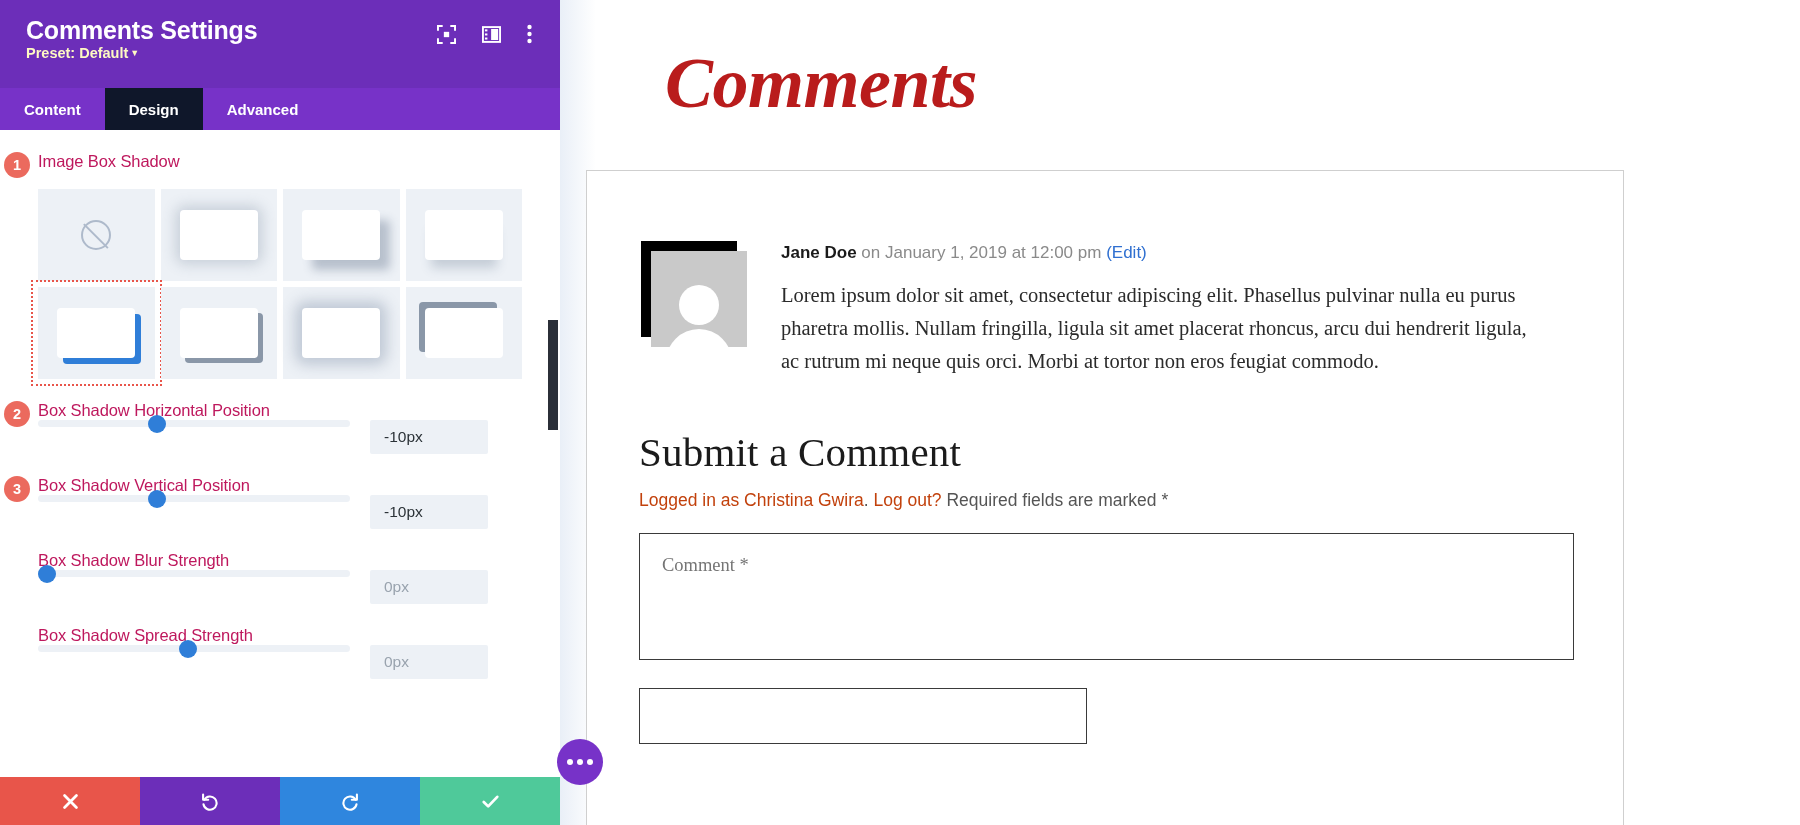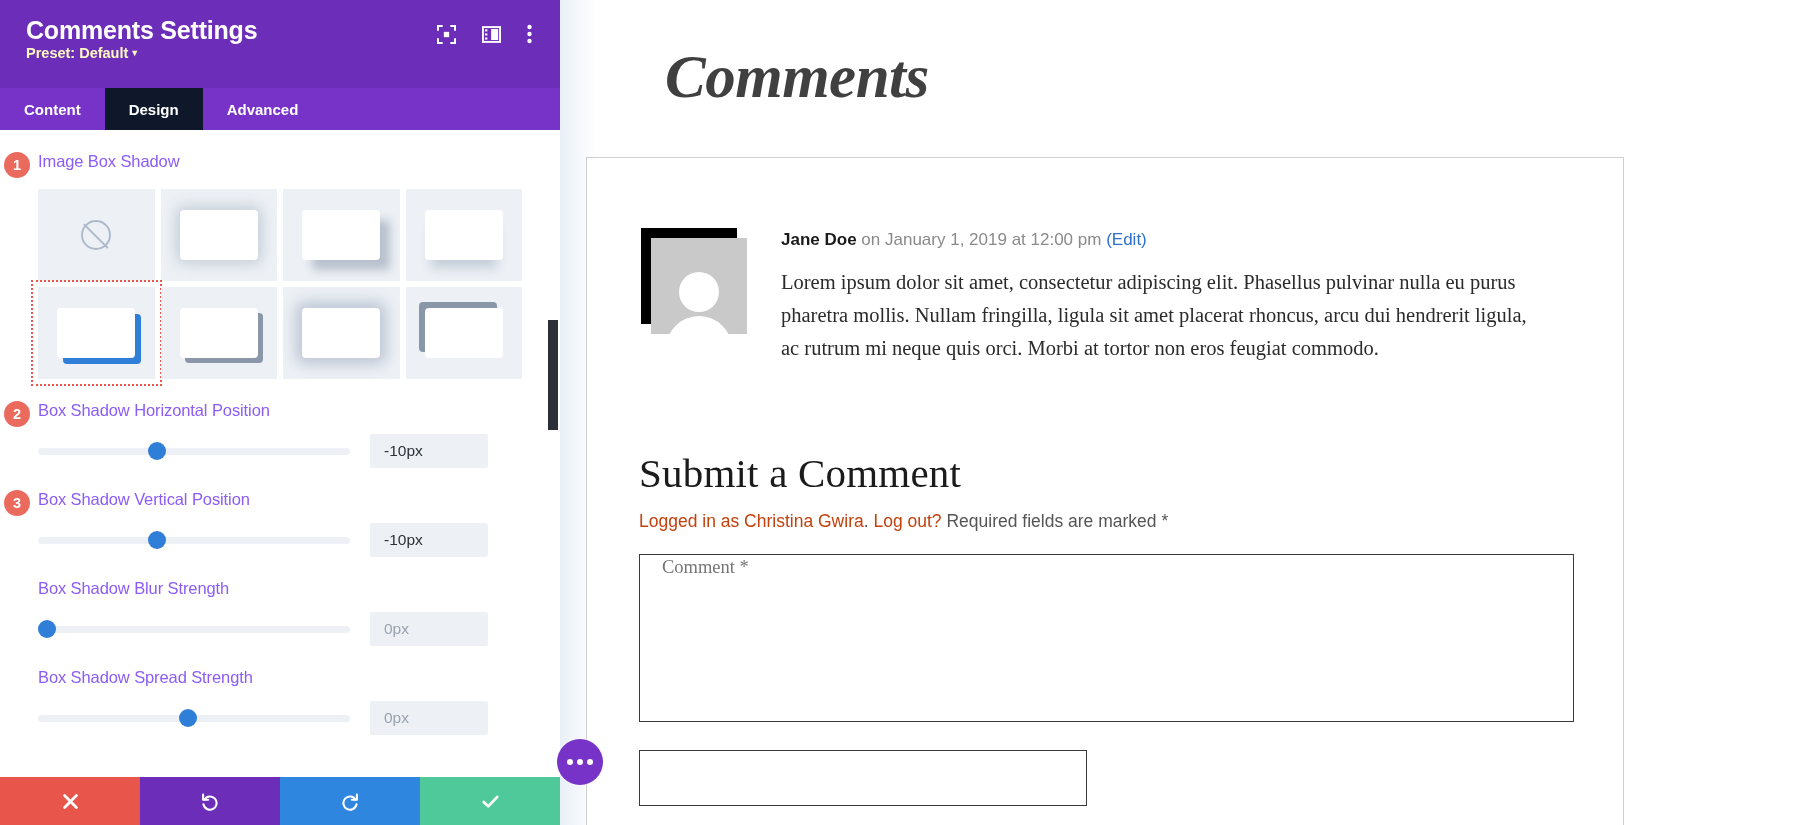--- a/index.html
+++ b/index.html
@@ -48,21 +48,21 @@
   .tab.active { background: #0f172a; }
 
   #panel-body {
     flex: 1; background: #fff; position: relative;
     overflow: hidden; padding: 0;
   }
   #panel-scroll { padding: 22px 0 0 0; }
 
   .field { padding: 0 38px 0 38px; position: relative; }
   .field-label {
-    font-size: 16.5px; color: #8b5cf6; font-weight: 400; letter-spacing: -0.1px;
+    font-size: 16.5px; color: #be185d; font-weight: 400; letter-spacing: -0.1px;
     display: flex; align-items: center; white-space: nowrap;
   }
   .step-badge {
     position: absolute; left: 4px;
     width: 26px; height: 26px; border-radius: 50%;
     background: #EB6A5E; color: #fff;
     font-size: 14.5px; font-weight: 700;
     display: flex; align-items: center; justify-content: center;
   }
 
@@ -89,22 +89,22 @@
   .sh-1 { box-shadow: 0 0 14px 4px rgba(60,80,110,0.22); }
   .sh-2 { box-shadow: 10px 10px 10px 0 rgba(60,80,110,0.30); }
   .sh-3 { box-shadow: 0 14px 10px -6px rgba(60,80,110,0.22); }
   .sh-4 { box-shadow: 6px 6px 0 0 #2F7ED8; }
   .sh-5 { box-shadow: 5px 5px 0 0 #8A97A8; }
   .sh-6 { box-shadow: 0 0 14px 7px rgba(90,110,140,0.30); }
   .sh-7 { box-shadow: -6px -6px 0 0 #8A97A8; }
 
   
   .slider-row {
-    display: flex; align-items: center;
-    margin: 14px 38px 0 38px; gap: 20px;
+    display: flex; align-items: flex-start;
+    margin: 0 38px 0 38px; gap: 20px;
   }
   .slider-track {
     flex: 1; height: 7px; background: #EDF1F6; border-radius: 4px;
     position: relative; max-width: 312px; cursor: pointer;
   }
   .slider-knob {
     position: absolute; top: 50%; width: 18px; height: 18px;
     background: #2F7ED8; border-radius: 50%; transform: translate(-50%,-50%);
     cursor: grab;
   }
@@ -145,21 +145,21 @@
   }
   #preview-edge {
     position:absolute; left:0; top:0; width: 36px; height: 825px;
     background: linear-gradient(to right, #E9EFF7, #ffffff);
   }
   #preview-inner { padding: 0 0 0 0; position: relative; height: 100%; }
 
   #comments-heading {
     font-family: "Liberation Serif", serif;
     font-style: italic; font-weight: 700;
-    font-size: 61px; color: #404040;
+    font-size: 72px; color: #b91c1c;
     margin: 42px 0 0 105px; letter-spacing: -0.5px;
   }
 
   #comment-card {
     margin: 45px 0 0 26px;
     width: 1038px;
     border: 1px solid #cfcfcf;
     background: #fff;
     min-height: 700px;
     padding: 52px 52px 0 52px;
@@ -193,30 +193,30 @@
   #comment-meta .editlink { color: #2f6fd0; text-align: center; }
   #comment-text {
     font-family: "Liberation Serif", serif;
     font-size: 20.5px; line-height: 1.62; color: #2b2b2b;
     margin-top: 14px; max-width: 760px;
   }
 
   #submit-heading {
     font-family: "Liberation Serif", serif;
     font-size: 41px; color: #1b1b1b; font-weight: 400;
-    margin-top: 84px; letter-spacing: 0.2px;
+    margin-top: 50px; letter-spacing: 0.2px;
   }
   #login-line { font-size: 17.5px; color: #555; margin-top: 14px; }
   #login-line a { color: #c2410c; text-decoration: none; cursor: pointer; }
 
   #comment-textarea {
-    margin-top: 22px; width: 935px; height: 168px;
+    margin-top: 22px; width: 935px; height: 127px;
     border: 1px solid #3a3a3a; background: #fff;
     font-family: "Liberation Serif", serif;
-    font-size: 18.5px; color: #333; padding: 2px 22px;
+    font-size: 18.5px; color: #333; padding: 21px 22px;
     resize: none; display: block;
   }
   #name-field {
     margin-top: 28px; width: 448px; height: 56px;
     border: 1px solid #3a3a3a; background: #fff;
     font-family: "Liberation Serif", serif; font-size: 18.5px;
     padding: 12px 18px; display: block;
   }
 
   #fab {

